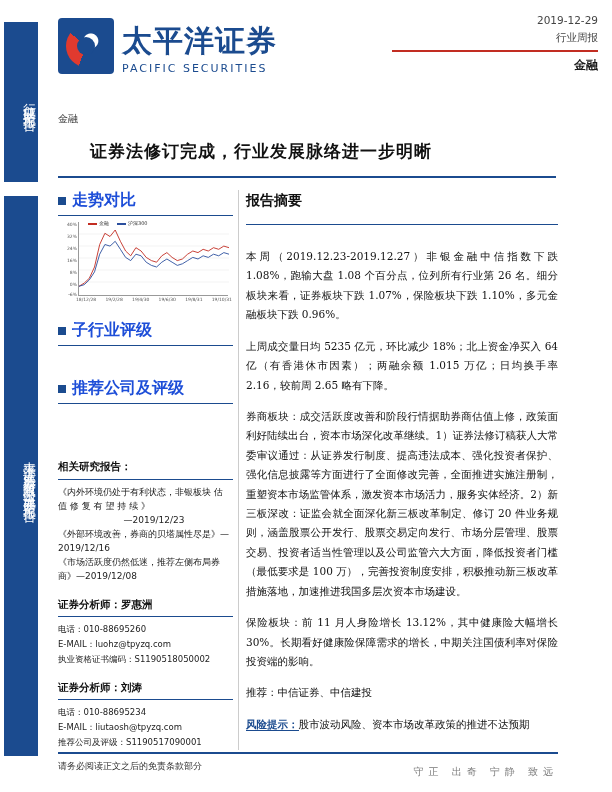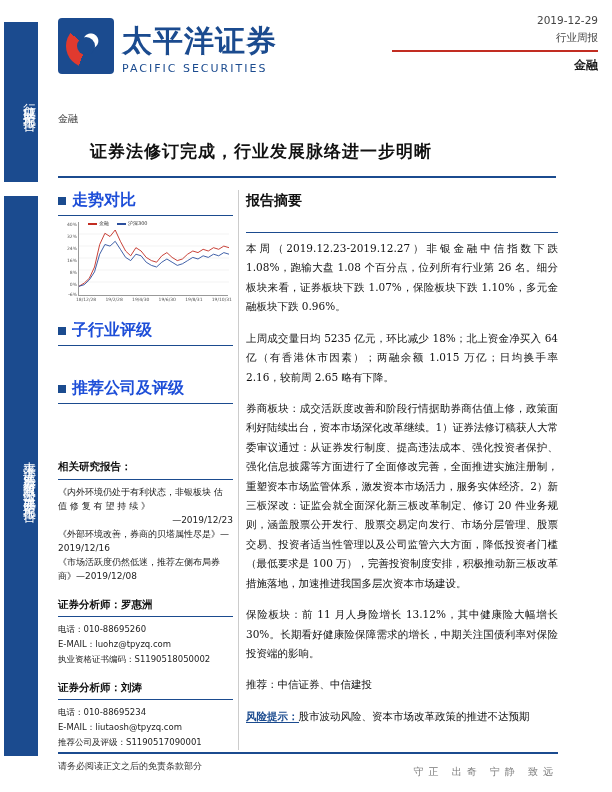--- a/index.html
+++ b/index.html
@@ -69,39 +69,39 @@
   .vsep { position:absolute; left:238px; top:190px; width:1px; height:560px; background:#cccccc; }
 
   .sec-head {
     display:flex; align-items:center; gap:6px;
     border-bottom:1.5px solid #1b4b8f; padding-bottom:4px; margin-bottom:6px;
   }
   .sec-head .mk { width:8px; height:8px; background:#1b4b8f; display:inline-block; }
   .sec-head .tx { font-size:16px; font-weight:bold; color:#1d4ed8; font-family:"DejaVu Serif","Liberation Serif",serif;}
 
   .rsec-head {
-    border-bottom:1.5px solid #1b4b8f; padding-bottom:22px; margin-bottom:6px;
+    border-bottom:1.5px solid #1b4b8f; padding-bottom:14px; margin-bottom:22px;
   }
   .rsec-head .tx { font-size:14px; font-weight:bold; color:#111; font-family:"DejaVu Serif","Liberation Serif",serif; }
 
   
   .chart-box { width:175px; height:88px; position:relative; margin:4px 0 10px 0; }
   .chart-axis-l { position:absolute; left:0; top:0; width:20px; height:74px; font-size:4.5px; color:#555; }
   .chart-axis-l div { position:absolute; right:1px; }
   .plot { position:absolute; left:20px; top:0; width:150px; height:74px; border-left:0.5px solid #999; border-bottom:0.5px solid #999; }
   .plot svg { display:block; }
   .chart-xlabels { position:absolute; left:18px; top:75px; width:156px; font-size:4.5px; color:#555; display:flex; justify-content:space-between;}
   .chart-legend { position:absolute; left:30px; top:-2px; font-size:5px; color:#333; display:flex; gap:8px; }
   .chart-legend i { display:inline-block; width:9px; height:2px; vertical-align:middle; margin-right:2px; }
 
   
   .rel-title { font-size:10.5px; font-weight:bold; color:#111; margin:14px 0 5px; font-family:"DejaVu Serif","Liberation Serif",serif; }
   .rel-rule { height:1.2px; background:#1b4b8f; margin-bottom:6px; }
   .rel-item { font-size:9px; color:#222; line-height:1.55; }
-  .rel-date { font-size:9px; color:#222; text-align:right; line-height:1.55;margin-left:17px; }
+  .rel-date { font-size:9px; color:#222; text-align:center; line-height:1.55;margin-left:17px; }
 
   
   .an-title { font-size:10.5px; font-weight:bold; color:#111; margin:14px 0 4px; font-family:"DejaVu Serif","Liberation Serif",serif;}
   .an-rule { height:1.2px; background:#1b4b8f; margin-bottom:5px; }
   .an-line { font-size:8.5px; color:#222; line-height:1.75; }
 
   
   .para { font-size:10.5px; line-height:1.85; color:#111; margin-bottom:12px; text-align:justify; font-family:"DejaVu Serif","Liberation Serif",serif;}
   .risk-label { color:#1b4b8f; font-weight:bold; border-bottom:1px solid #1b4b8f; }
 

